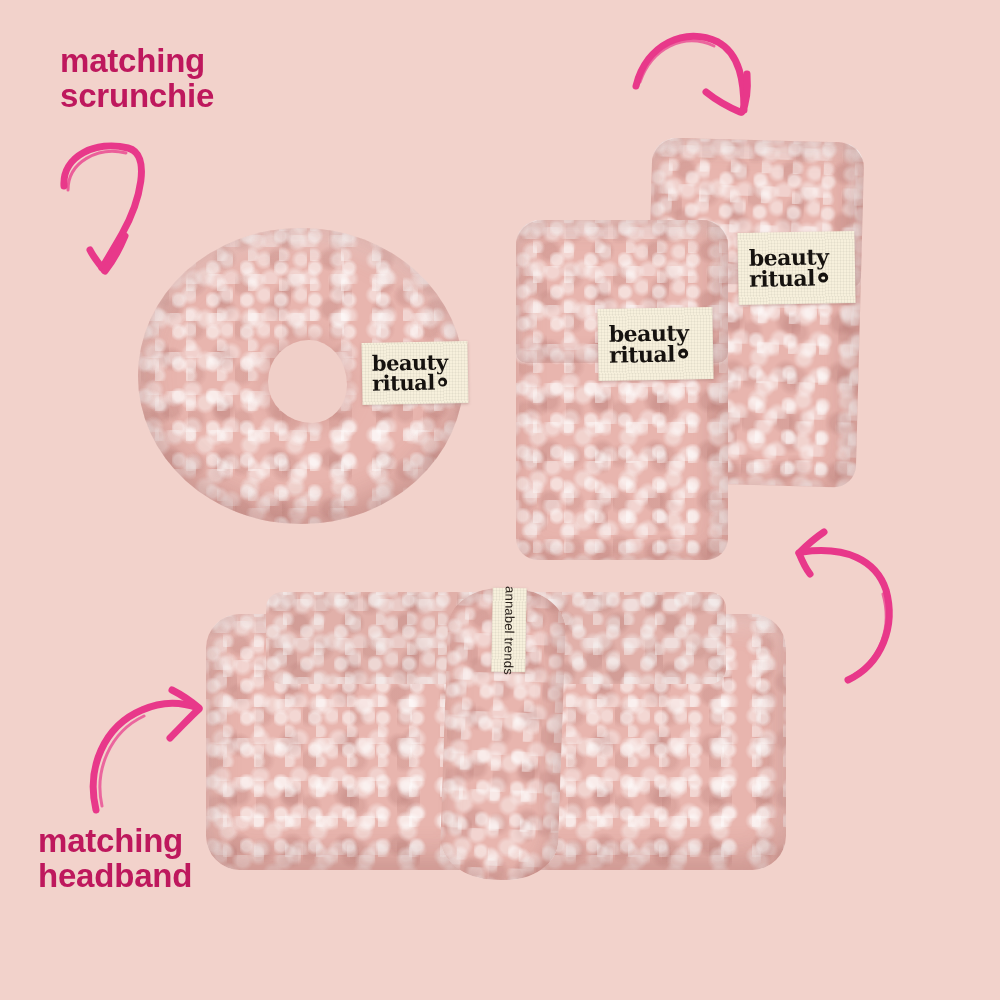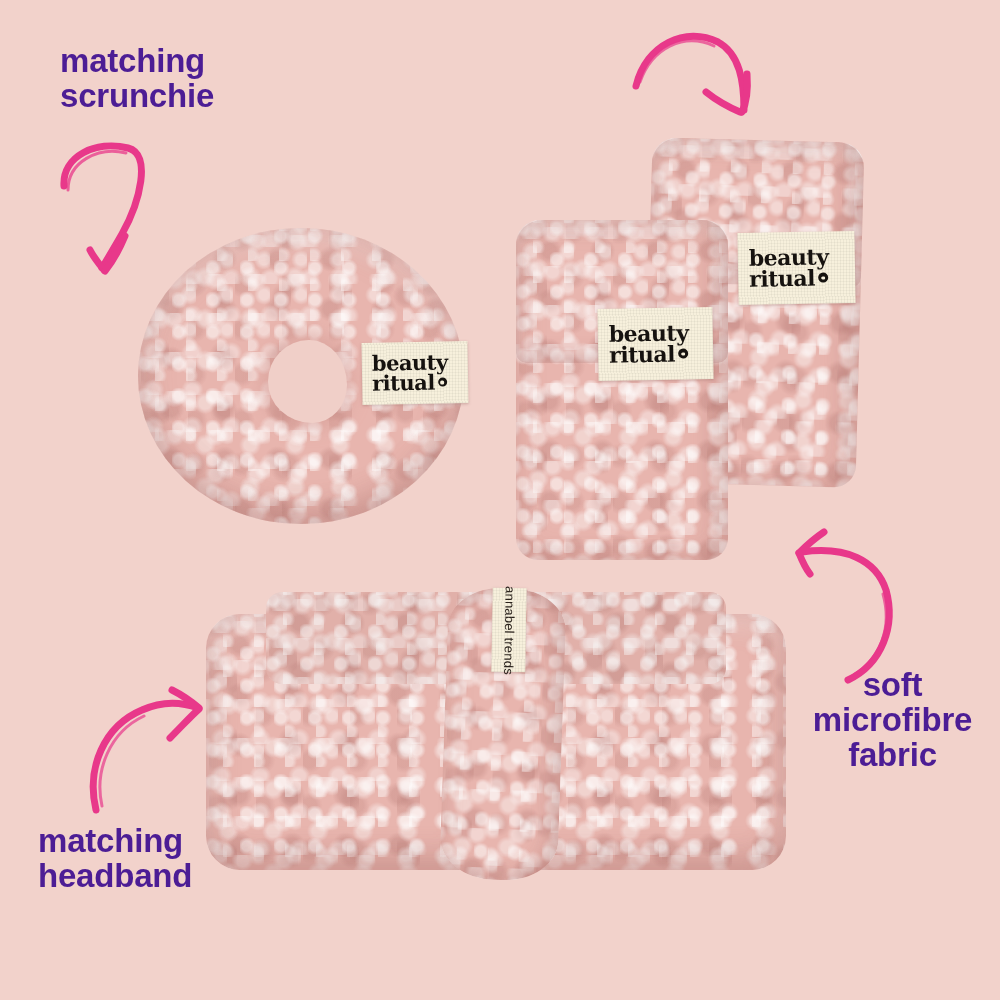--- a/index.html
+++ b/index.html
@@ -12,21 +12,21 @@
     width: 1000px;
     height: 1000px;
     background: #f2d2cb;
     overflow: hidden;
     font-family: "Liberation Sans", sans-serif;
   }
 
   
   .anno {
     position: absolute;
-    color: #4c1d95;
+    color: #be185d;
     font-weight: 700;
     letter-spacing: -0.2px;
     line-height: 1.06;
     white-space: pre-line;
     z-index: 40;
     text-rendering: optimizeLegibility;
   }
   #anno-scrunchie {
     left: 60px; top: 44px;
     width: 300px;
@@ -357,20 +357,17 @@
       <path d="M22 122 C14 86 30 48 64 32" stroke-width="3" opacity=".7"></path>
       <path d="M92 6 C104 12 113 19 119 24" stroke-width="7"></path>
       <path d="M90 54 C102 42 112 31 119 25" stroke-width="7"></path>
     </g>
   </svg>
 
   <div class="anno" id="anno-scrunchie">matching
 scrunchie</div>
 
 
-  <div class="anno" id="anno-fabric">soft
-microfibre
-fabric</div>
 
   <div class="anno" id="anno-headband">matching
 headband</div>
 
 </div>
 
 </body></html>

